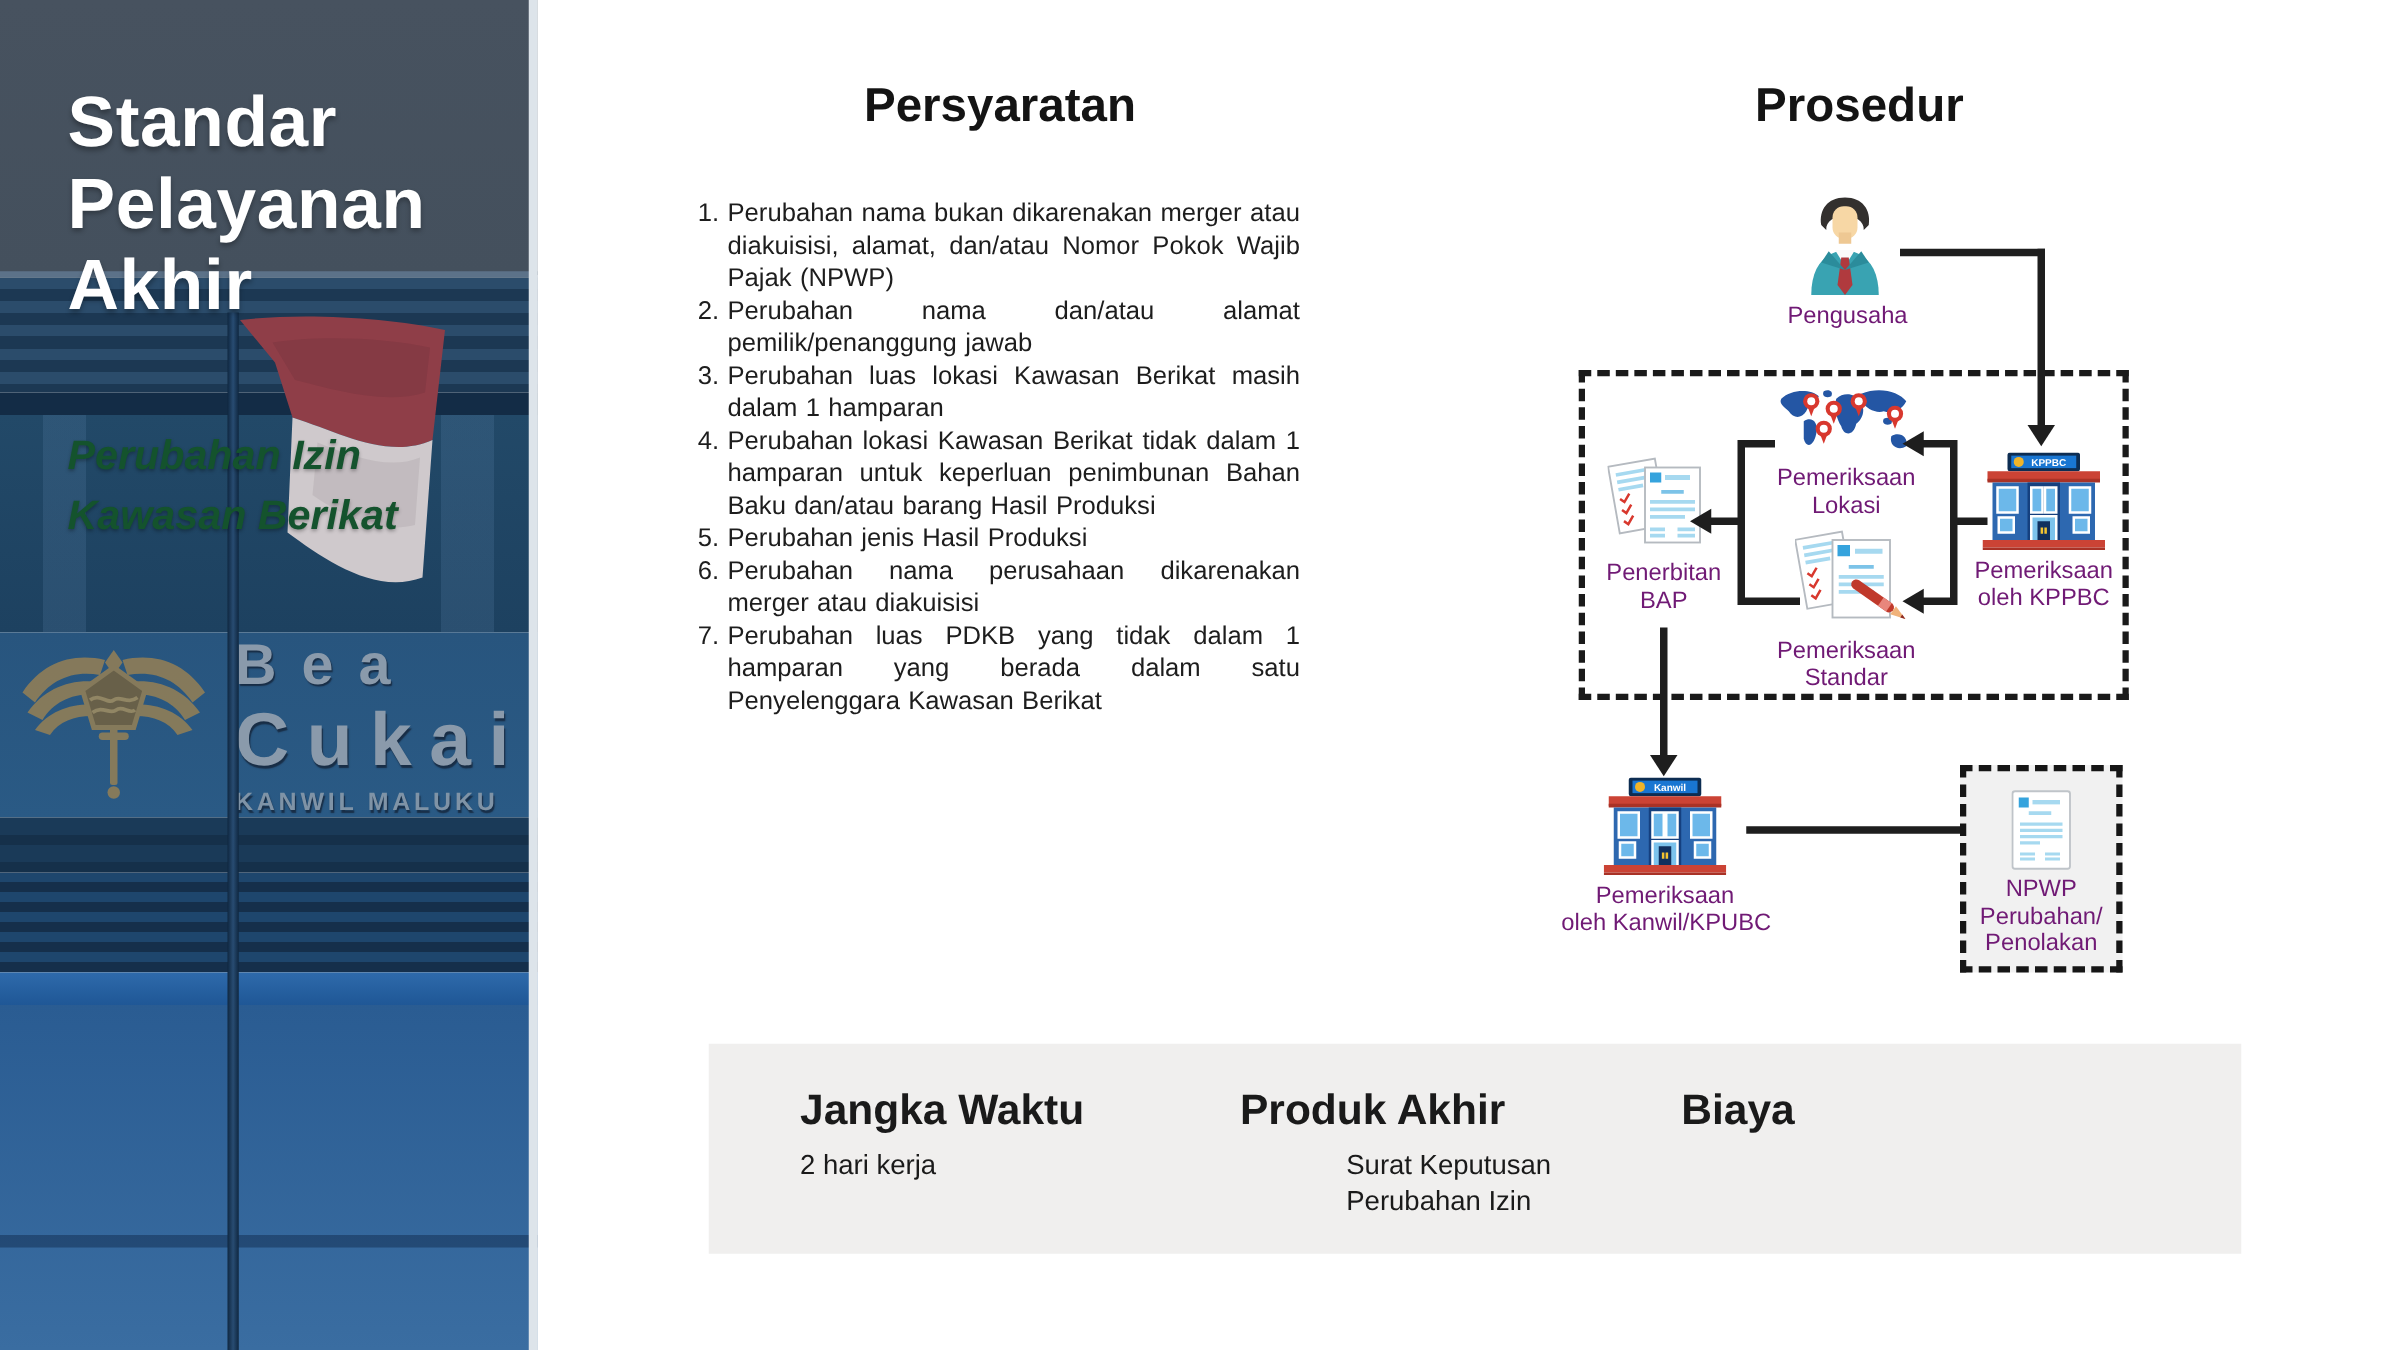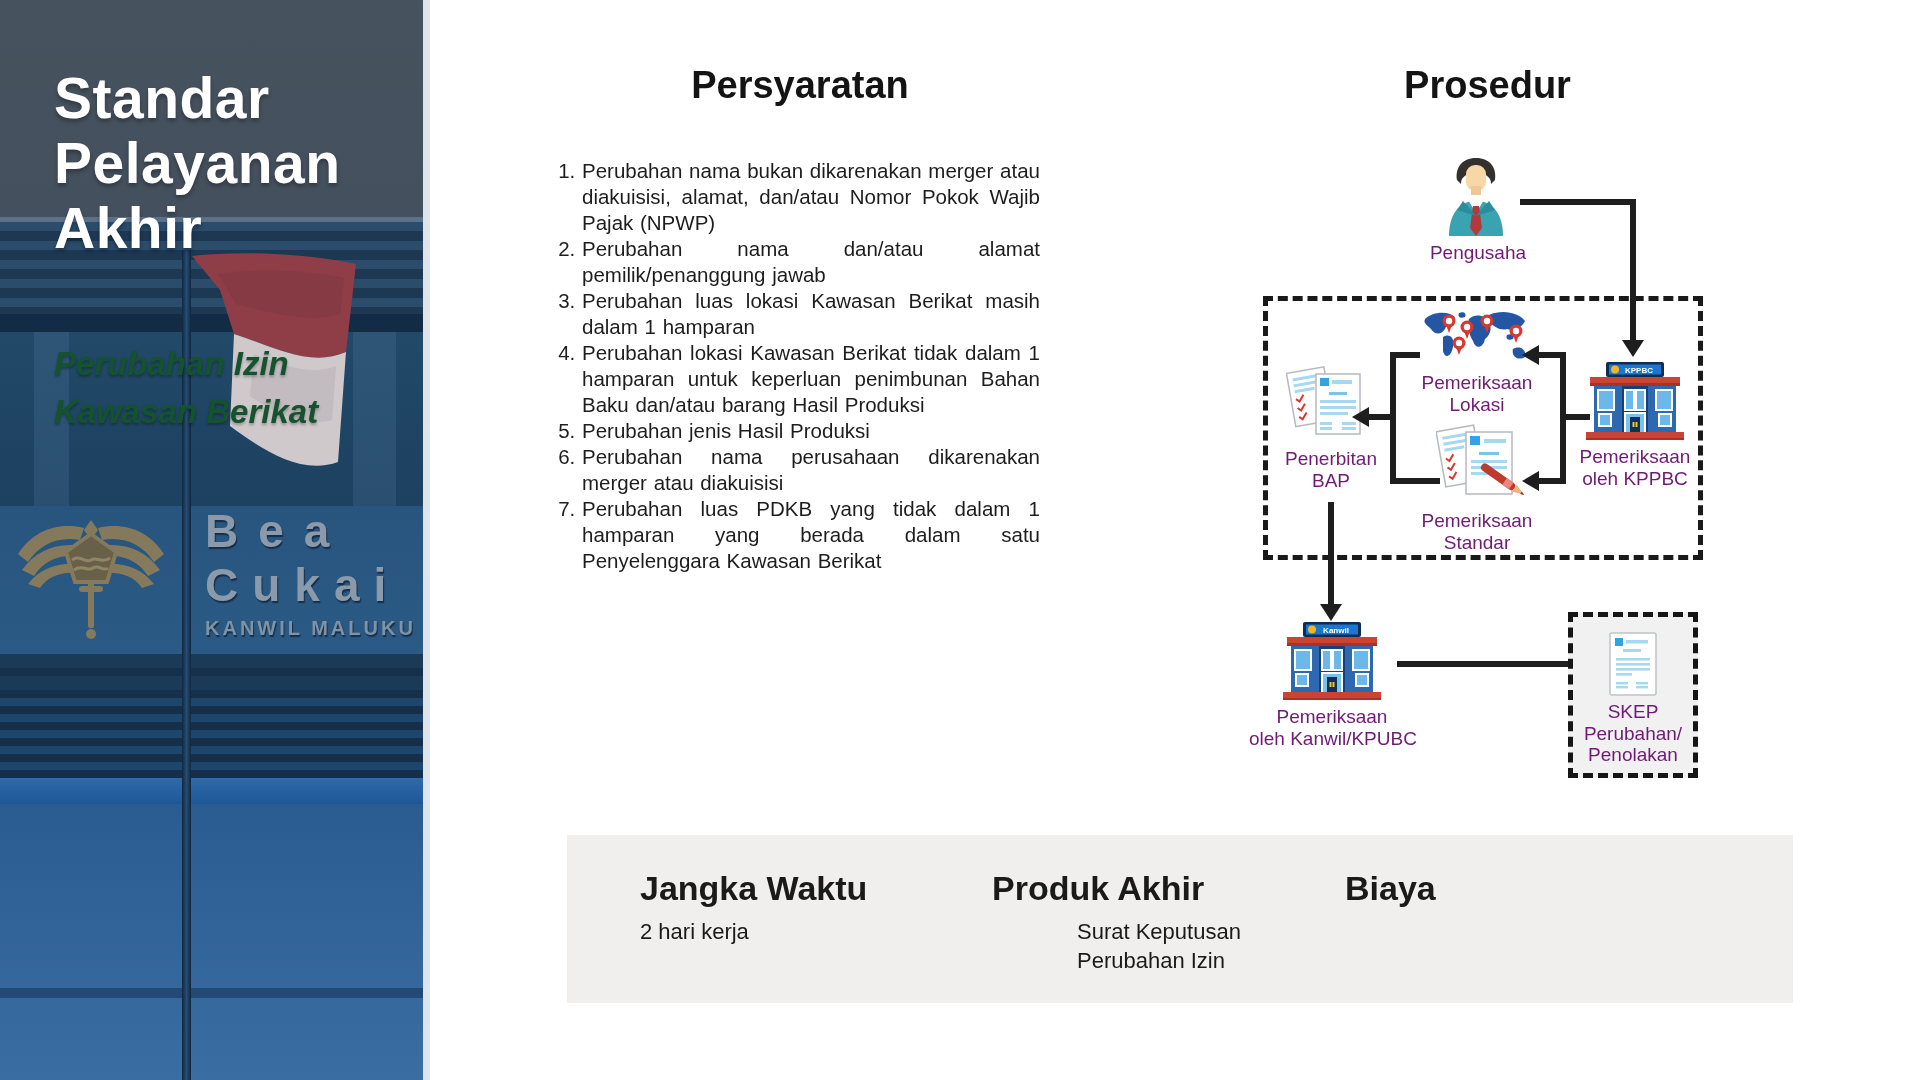--- a/index.html
+++ b/index.html
@@ -31,23 +31,23 @@
   .emblem{ position:absolute; left:6px; top:496px; opacity:.92; }
 
   .sb-title{ position:absolute; left:54px; top:66px; width:336px; color:#ffffff;
     font-size:57px; line-height:65px; font-weight:800; letter-spacing:.5px;
     text-shadow:0 3px 4px rgba(0,0,0,.3); }
   .sb-subtitle{ position:absolute; left:54px; top:340px; width:334px; color:#14532d;
     font-size:33px; line-height:48px; font-weight:700; font-style:italic;
     text-shadow:0 2px 3px rgba(0,0,0,.3); }
 
   .bea-text{ position:absolute; left:188px; top:508px; color:#8a9aab; font-weight:700;
-    text-shadow:1px 2px 1px rgba(20,35,55,.8); line-height:1;padding-left:17px; }
+    text-shadow:1px 2px 1px rgba(20,35,55,.8); line-height:1; }
   .bea-line1{ font-size:46px; letter-spacing:20px; }
-  .bea-line2{ font-size:46px; letter-spacing:14px; margin-top:8px; }
+  .bea-line2{ font-size:60px; letter-spacing:14px; margin-top:8px; }
   .bea-line3{ font-size:20px; letter-spacing:3px; margin-top:10px; color:#7f93a6; }
 
   
   .section-h{ position:absolute; font-size:38px; font-weight:800; color:#141414; text-align:center; }
   .h-persyaratan{ left:560px; top:64px; width:480px; }
   .h-prosedur{ left:1285px; top:64px; width:405px; }
 
   
   .req-list{ position:absolute; left:552px; top:158px; width:488px; padding-left:30px;
     font-size:20.5px; line-height:26px; color:#1d1d1d; font-weight:500; word-spacing:1px; }
@@ -357,21 +357,21 @@
     <rect x="7" y="26" width="34" height="2.6" fill="#a6d9f0"></rect>
     <rect x="7" y="31" width="34" height="2.6" fill="#a6d9f0"></rect>
     <rect x="7" y="36" width="34" height="2.6" fill="#a6d9f0"></rect>
     <rect x="7" y="41" width="16" height="2.6" fill="#a6d9f0"></rect>
     <rect x="7" y="50" width="12" height="2.4" fill="#a6d9f0"></rect>
     <rect x="7" y="54" width="12" height="2.4" fill="#a6d9f0"></rect>
     <rect x="27" y="50" width="12" height="2.4" fill="#a6d9f0"></rect>
     <rect x="27" y="54" width="12" height="2.4" fill="#a6d9f0"></rect>
   </svg>
   <div class="fc-label" style="left:1573px;top:701px;width:120px">
-    <span>SKEP</span>
+    <span>NPWP</span>
     <span>Perubahan/</span>
     <span>Penolakan</span>
   </div>
 
   <div class="footer-bar"></div>
   <div class="foot-col fc-1">
     <div class="fh">Jangka Waktu</div>
     <div class="fv">2 hari kerja</div>
   </div>
   <div class="foot-col fc-2">

